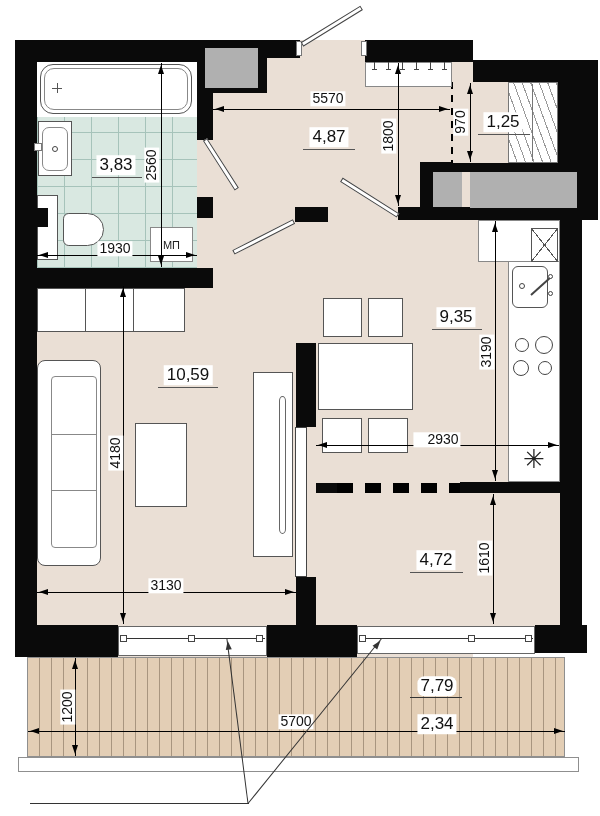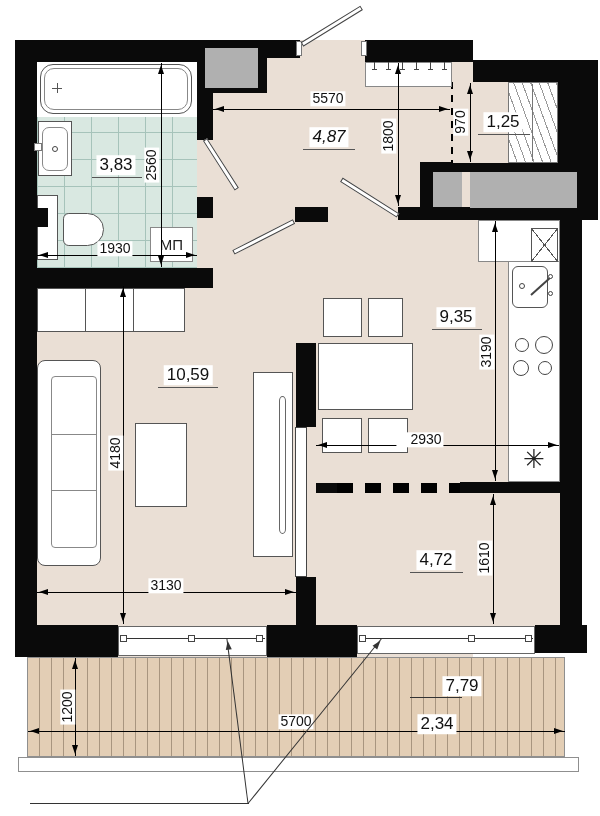--- a/index.html
+++ b/index.html
@@ -35,21 +35,21 @@
   .leader::after{content:'';position:absolute;right:-1px;top:-3.5px;border:3px solid transparent;border-left:9px solid #333;}
   .circ{position:absolute;border:1px solid #444;border-radius:50%;background:#fff;box-sizing:border-box;}
   .hatch{position:absolute;background-color:#fff;border:1px solid #777;box-sizing:border-box;
          background-image:repeating-linear-gradient(70deg,transparent 0 7px,#999 7px 8px);}
   .hook{position:absolute;width:1px;height:8px;background:#444;}
   .hook::after{content:'';position:absolute;bottom:0;left:-2px;width:5px;height:1px;background:#444;}
   .note{position:absolute;font-size:17px;color:#111;white-space:nowrap;}
   .glz{position:absolute;height:1px;background:#333;}
   .hdl{position:absolute;width:7px;height:7px;background:#fff;border:1px solid #444;box-sizing:border-box;}
   .sym{position:absolute;font-size:26px;color:#222;transform:translate(-50%,-50%);line-height:1;}
-  .mp{position:absolute;font-size:15px;color:#222;display:flex;align-items:center;justify-content:center;}
+  .mp{position:absolute;font-size:11px;color:#222;display:flex;align-items:center;justify-content:center;}
 </style>
 </head>
 <body>
 
 <div class="plan">
 
   <div class="floor" style="left:15px;top:40px;width:458px;height:617px;"></div>
   <div class="floor" style="left:473px;top:220px;width:87px;height:407px;"></div>
 
   <div class="blk" style="left:15px;top:40px;width:22px;height:617px;"></div>
@@ -173,41 +173,41 @@
   <div class="dlab v" style="left:152px;top:165px;">2560</div>
   <div class="dim-h" style="left:37px;top:255px;width:160px;"></div>
   <div class="dlab" style="left:115px;top:249px;">1930</div>
   <div class="dim-v" style="left:123px;top:286px;height:338px;"></div>
   <div class="dlab v" style="left:116px;top:453px;">4180</div>
   <div class="dim-h" style="left:37px;top:592px;width:259px;"></div>
   <div class="dlab" style="left:166px;top:586px;">3130</div>
   <div class="dim-v" style="left:495px;top:221px;height:260px;"></div>
   <div class="dlab v" style="left:487px;top:352px;">3190</div>
   <div class="dim-h" style="left:316px;top:445px;width:243px;"></div>
-  <div class="dlab" style="left:420px;top:440px;padding-left:14px;">2930</div>
+  <div class="dlab" style="left:437px;top:440px;padding-left:14px;">2930</div>
   <div class="dim-v" style="left:493px;top:494px;height:130px;"></div>
   <div class="dlab v" style="left:485px;top:558px;">1610</div>
   <div class="dim-v" style="left:75px;top:658px;height:98px;"></div>
   <div class="dlab v" style="left:68px;top:707px;">1200</div>
   <div class="dim-h" style="left:28px;top:731px;width:537px;"></div>
   <div class="dlab" style="left:296px;top:722px;">5700</div>
 
   <div class="rlab" style="left:116px;top:165px;">3,83</div>
   <div class="rline" style="left:92px;top:177px;width:50px;"></div>
-  <div class="rlab" style="left:329px;top:137px;font-style:italic;">4,87</div>
+  <div class="rlab" style="left:329px;top:137px;">4,87</div>
   <div class="rline" style="left:303px;top:149px;width:52px;"></div>
   <div class="rlab" style="left:503px;top:122px;">1,25</div>
   <div class="rline" style="left:478px;top:134px;width:52px;"></div>
   <div class="rlab" style="left:456px;top:317px;">9,35</div>
   <div class="rline" style="left:432px;top:329px;width:50px;"></div>
   <div class="rlab" style="left:188px;top:375px;">10,59</div>
   <div class="rline" style="left:158px;top:387px;width:60px;"></div>
   <div class="rlab" style="left:436px;top:560px;">4,72</div>
   <div class="rline" style="left:410px;top:572px;width:53px;"></div>
-  <div class="rlab" style="left:462px;top:686px;">7,79</div>
+  <div class="rlab" style="left:437px;top:686px;border-radius:7px;">7,79</div>
   <div class="rline" style="left:410px;top:697px;width:52px;background:#333;"></div>
   <div class="rlab" style="left:437px;top:724px;">2,34</div>
 
   <div class="abs" style="left:30px;top:803px;width:219px;height:1px;background:#333;"></div>
   <div class="leader" style="left:248px;top:803px;width:166px;transform:rotate(-97.3deg);"></div>
   <div class="leader" style="left:248px;top:803px;width:212px;transform:rotate(-51deg);"></div>
 
 </div>
 
 </body></html>

